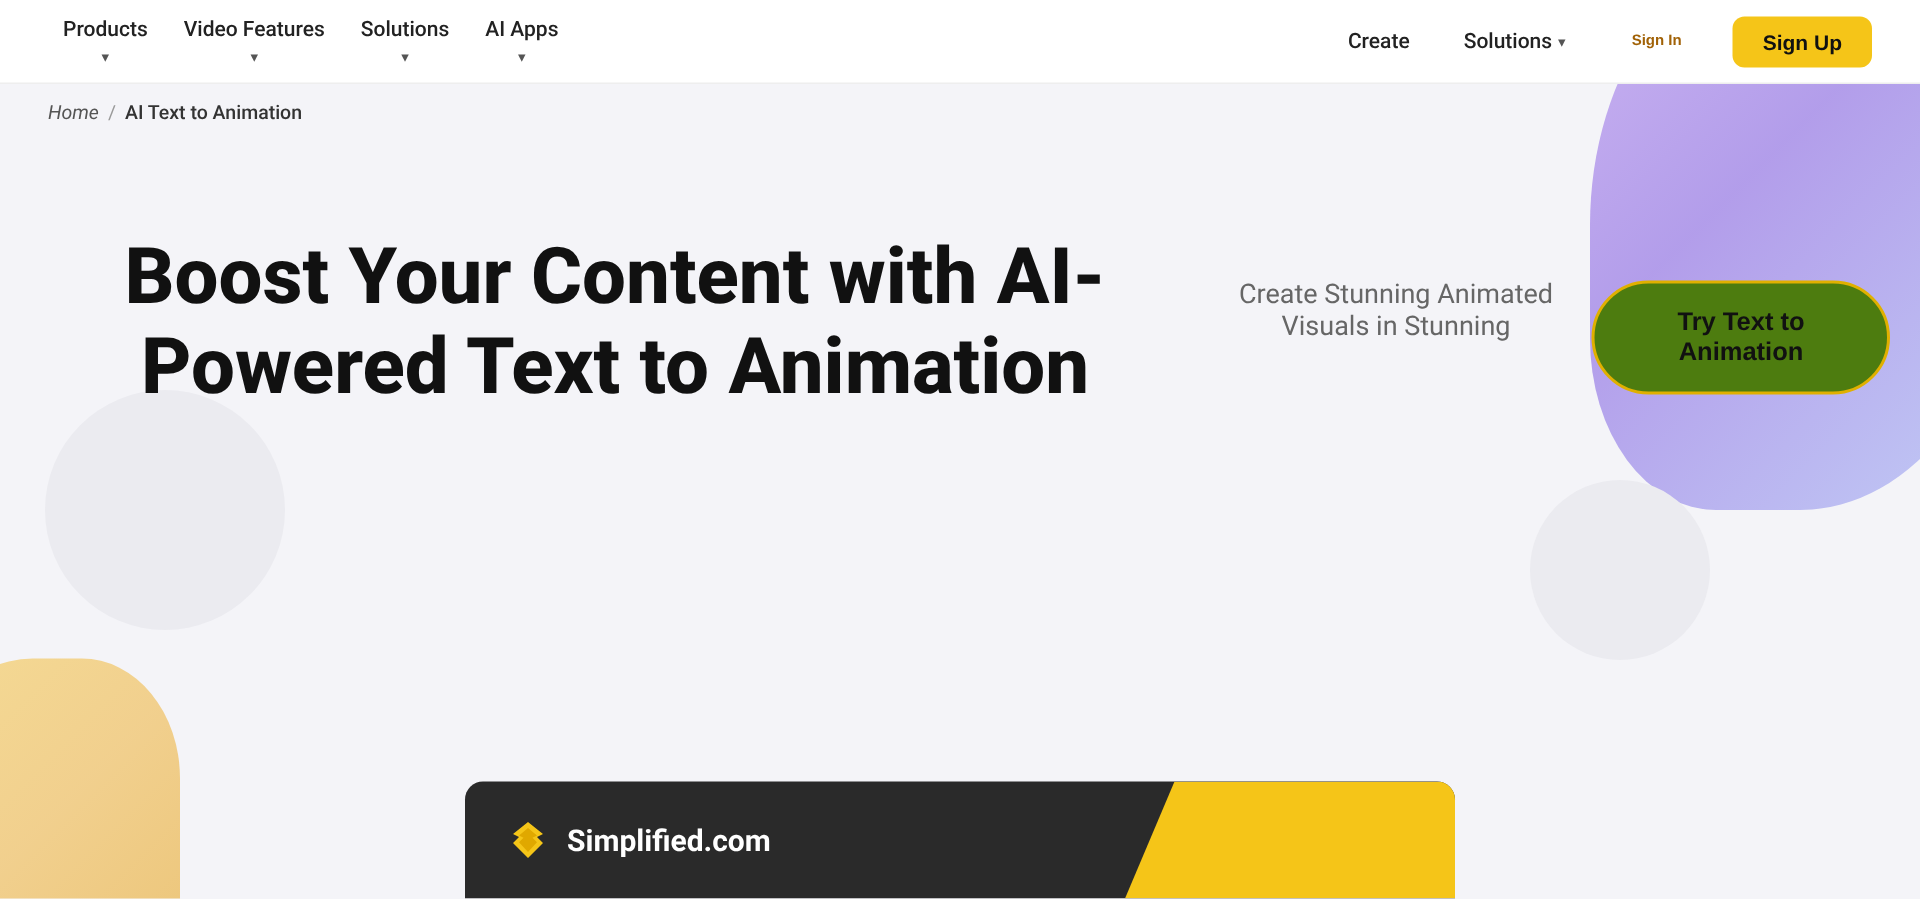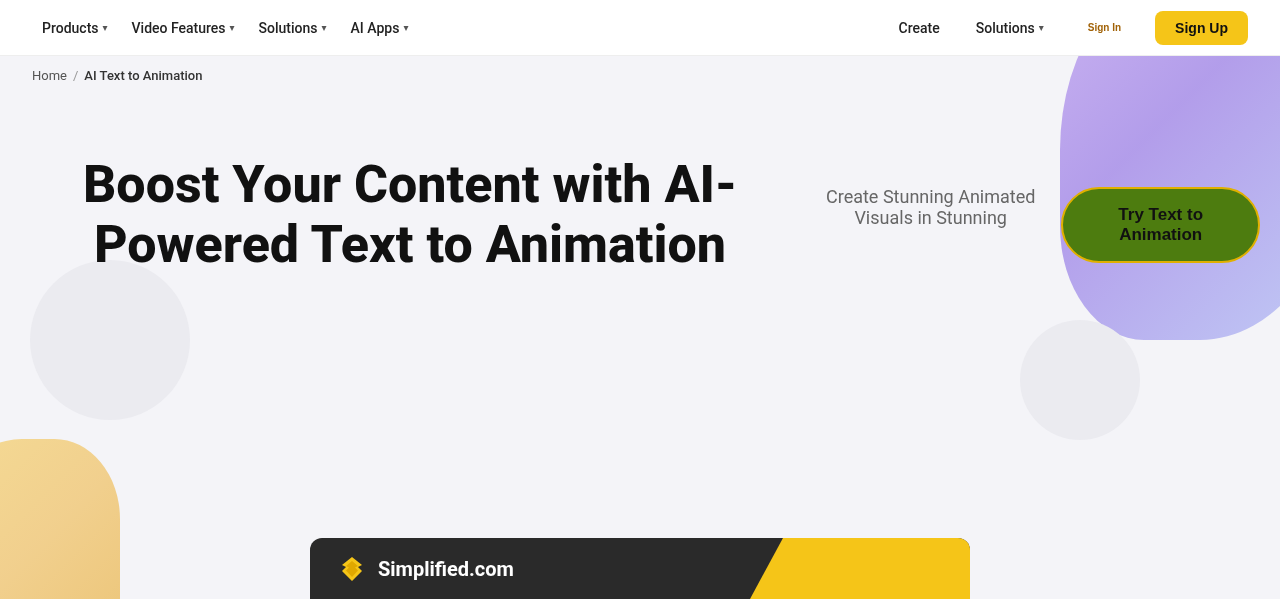--- a/index.html
+++ b/index.html
@@ -96,20 +96,21 @@
     .nav-item {
       display: flex;
       align-items: center;
       gap: 4px;
       padding: 6px 10px;
       font-size: 14px;
       color: #222;
       cursor: pointer;
       border-radius: 6px;
       font-weight: 500;
+      flex-direction: column;
     }
     .nav-chevron {
       font-size: 10px;
       color: #555;
     }
     .navbar-right {
       display: flex;
       align-items: center;
       gap: 16px;
     }
@@ -154,20 +155,21 @@
       padding: 12px 32px;
       display: flex;
       align-items: center;
       gap: 6px;
       font-size: 13px;
       color: #666;
     }
     .breadcrumb-home {
       color: #555;
       cursor: pointer;
+      font-style: italic;
     }
     .breadcrumb-sep { color: #999; }
     .breadcrumb-current { color: #333; font-weight: 500; }
 
     
     .hero {
       position: relative;
       z-index: 5;
       display: flex;
       flex-direction: row;
@@ -201,21 +203,21 @@
       border: 2px solid #e0b000;
     }
 
     
     .bottom-preview {
       position: absolute;
       bottom: 0;
       left: 50%;
       transform: translateX(-50%);
       width: 660px;
-      height: 61px;
+      height: 78px;
       background: #2a2a2a;
       border-radius: 12px 12px 0 0;
       display: flex;
       align-items: center;
       overflow: hidden;
       z-index: 5;
     }
     .bottom-preview-dark {
       flex: 1;
       padding: 0 28px;

